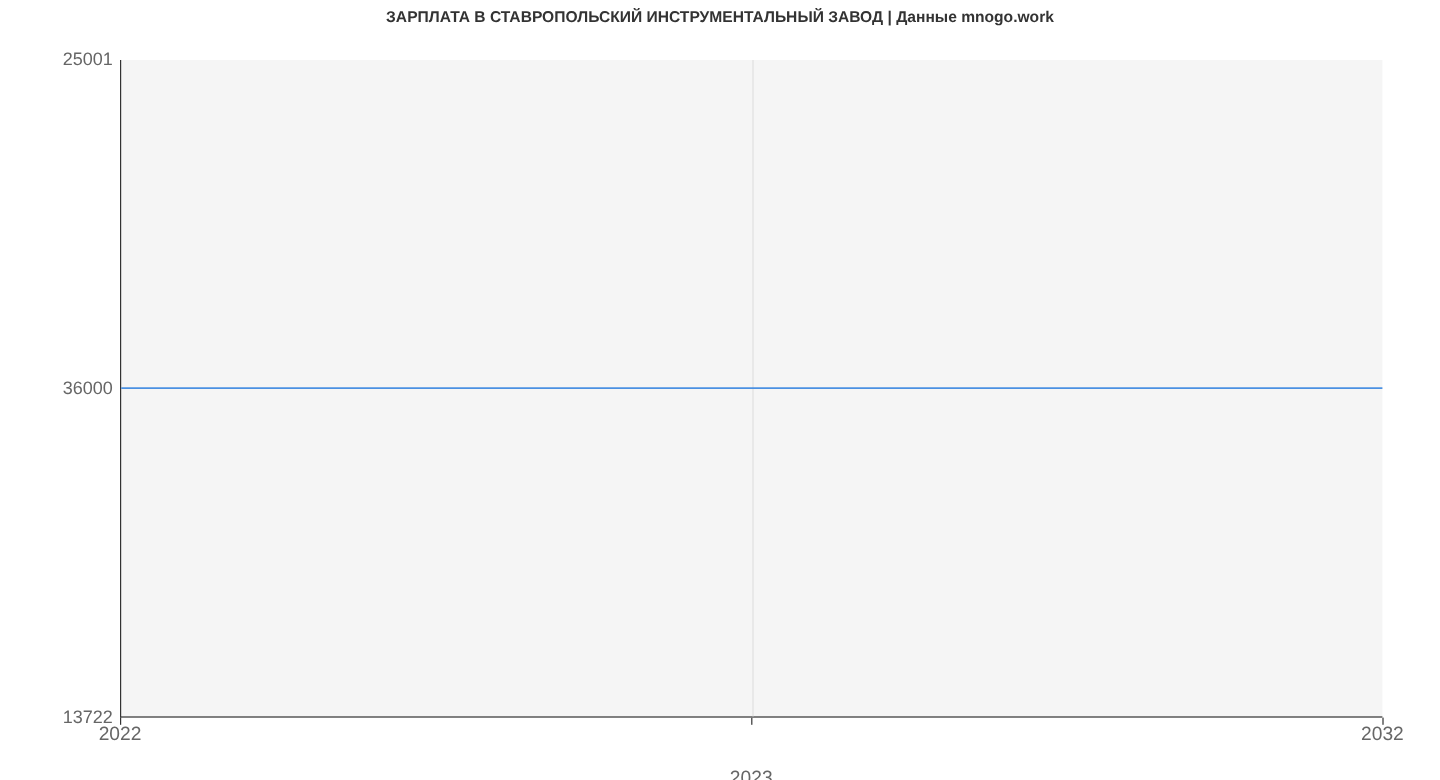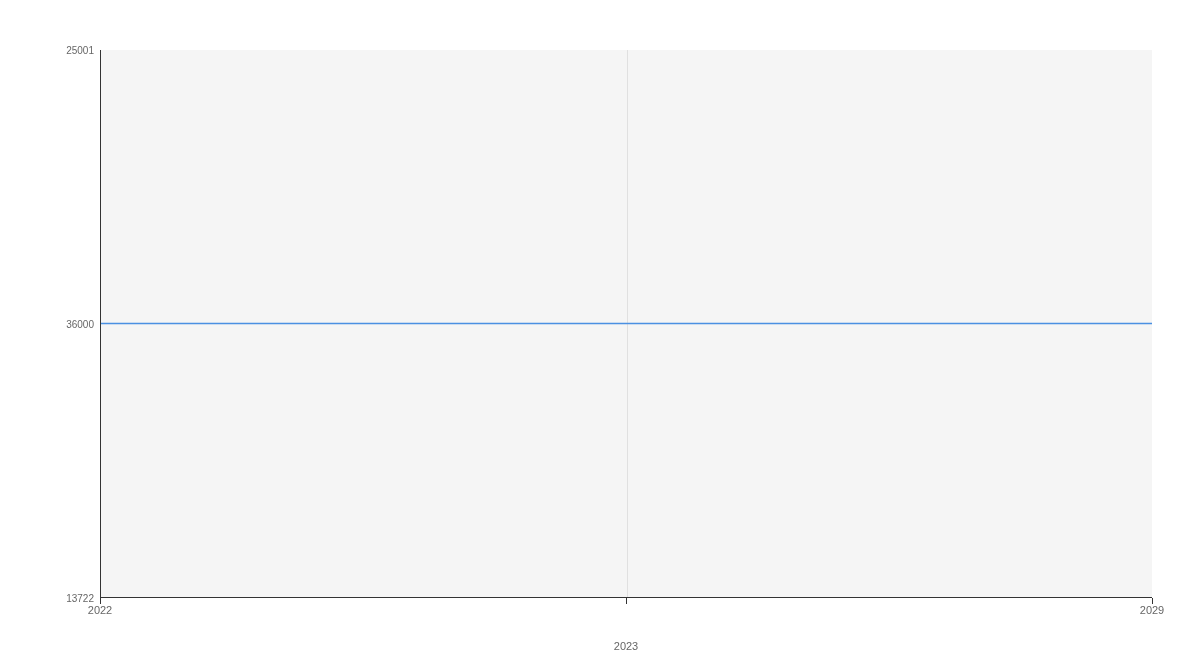--- a/index.html
+++ b/index.html
@@ -40,30 +40,30 @@
   .grid-v {
     position: absolute;
     top: 0;
     bottom: 0;
     width: 0;
     border-left: 1px solid #e0e0e0;
   }
   .y-tick-label {
     position: absolute;
     right: 1106px; 
-    font-size: 10px;
+    font-size: 15px;
     color: #666666;
     transform: translateY(-50%);
     text-align: right;
     width: 90px;
   }
   .x-tick-label {
     position: absolute;
     top: 604px;
-    font-size: 11px;
+    font-size: 16px;
     color: #666666;
     transform: translateX(-50%);
     text-align: center;
   }
   .tick-mark-x {
     position: absolute;
     width: 0;
     height: 6px;
     border-left: 1px solid #333333;
     top: 598px;
@@ -75,32 +75,33 @@
     width: 100%;
     height: 100%;
     overflow: visible;
   }
 </style>
 </head>
 <body>
 
 <div class="chart-wrap">
 
+  <div class="chart-title">ЗАРПЛАТА В  СТАВРОПОЛЬСКИЙ ИНСТРУМЕНТАЛЬНЫЙ ЗАВОД | Данные mnogo.work</div>
 
   <div class="y-tick-label" style="top:50px;">25001</div>
   <div class="y-tick-label" style="top:324px;">36000</div>
   <div class="y-tick-label" style="top:598px;">13722</div>
 
   <div class="tick-mark-x" style="left:100px;"></div>
   <div class="tick-mark-x" style="left:626px;"></div>
   <div class="tick-mark-x" style="left:1152px;"></div>
 
   <div class="x-tick-label" style="left:100px;">2022</div>
   <div class="x-tick-label" style="left:626px;margin-top:36px;">2023</div>
-  <div class="x-tick-label" style="left:1152px;">2029</div>
+  <div class="x-tick-label" style="left:1152px;">2032</div>
 
   <div class="plot-area">
 
     <div class="grid-v" style="left:526px;"></div>
 
     <svg class="line-layer" viewBox="0 0 1052 548" preserveAspectRatio="none">
       <polyline id="series-0" fill="none" stroke-width="1.5" stroke="#4a90e2" points="0.0,274.0 526.0,274.0 1052.0,274.0"></polyline>
     </svg>
   </div>
 

